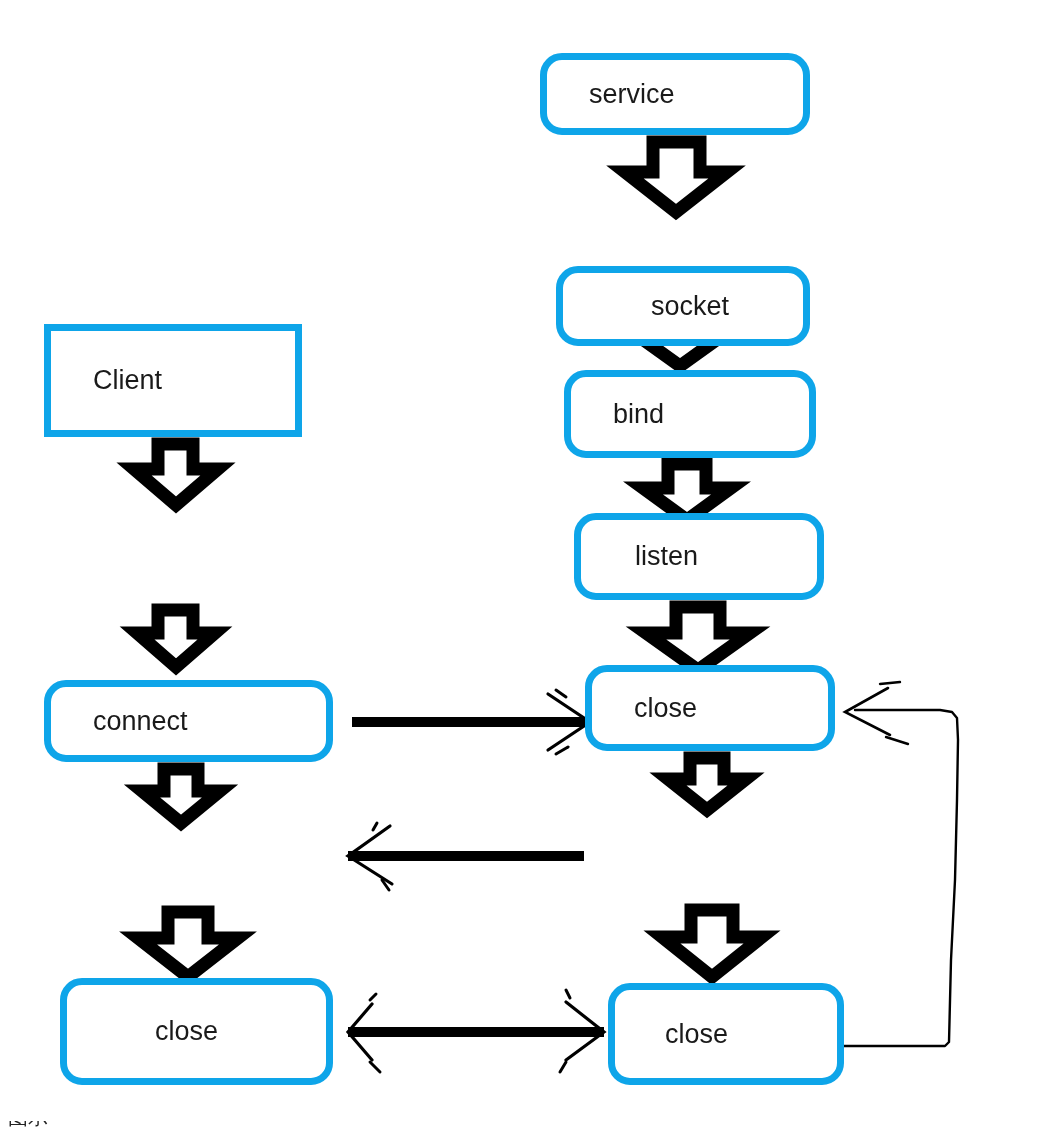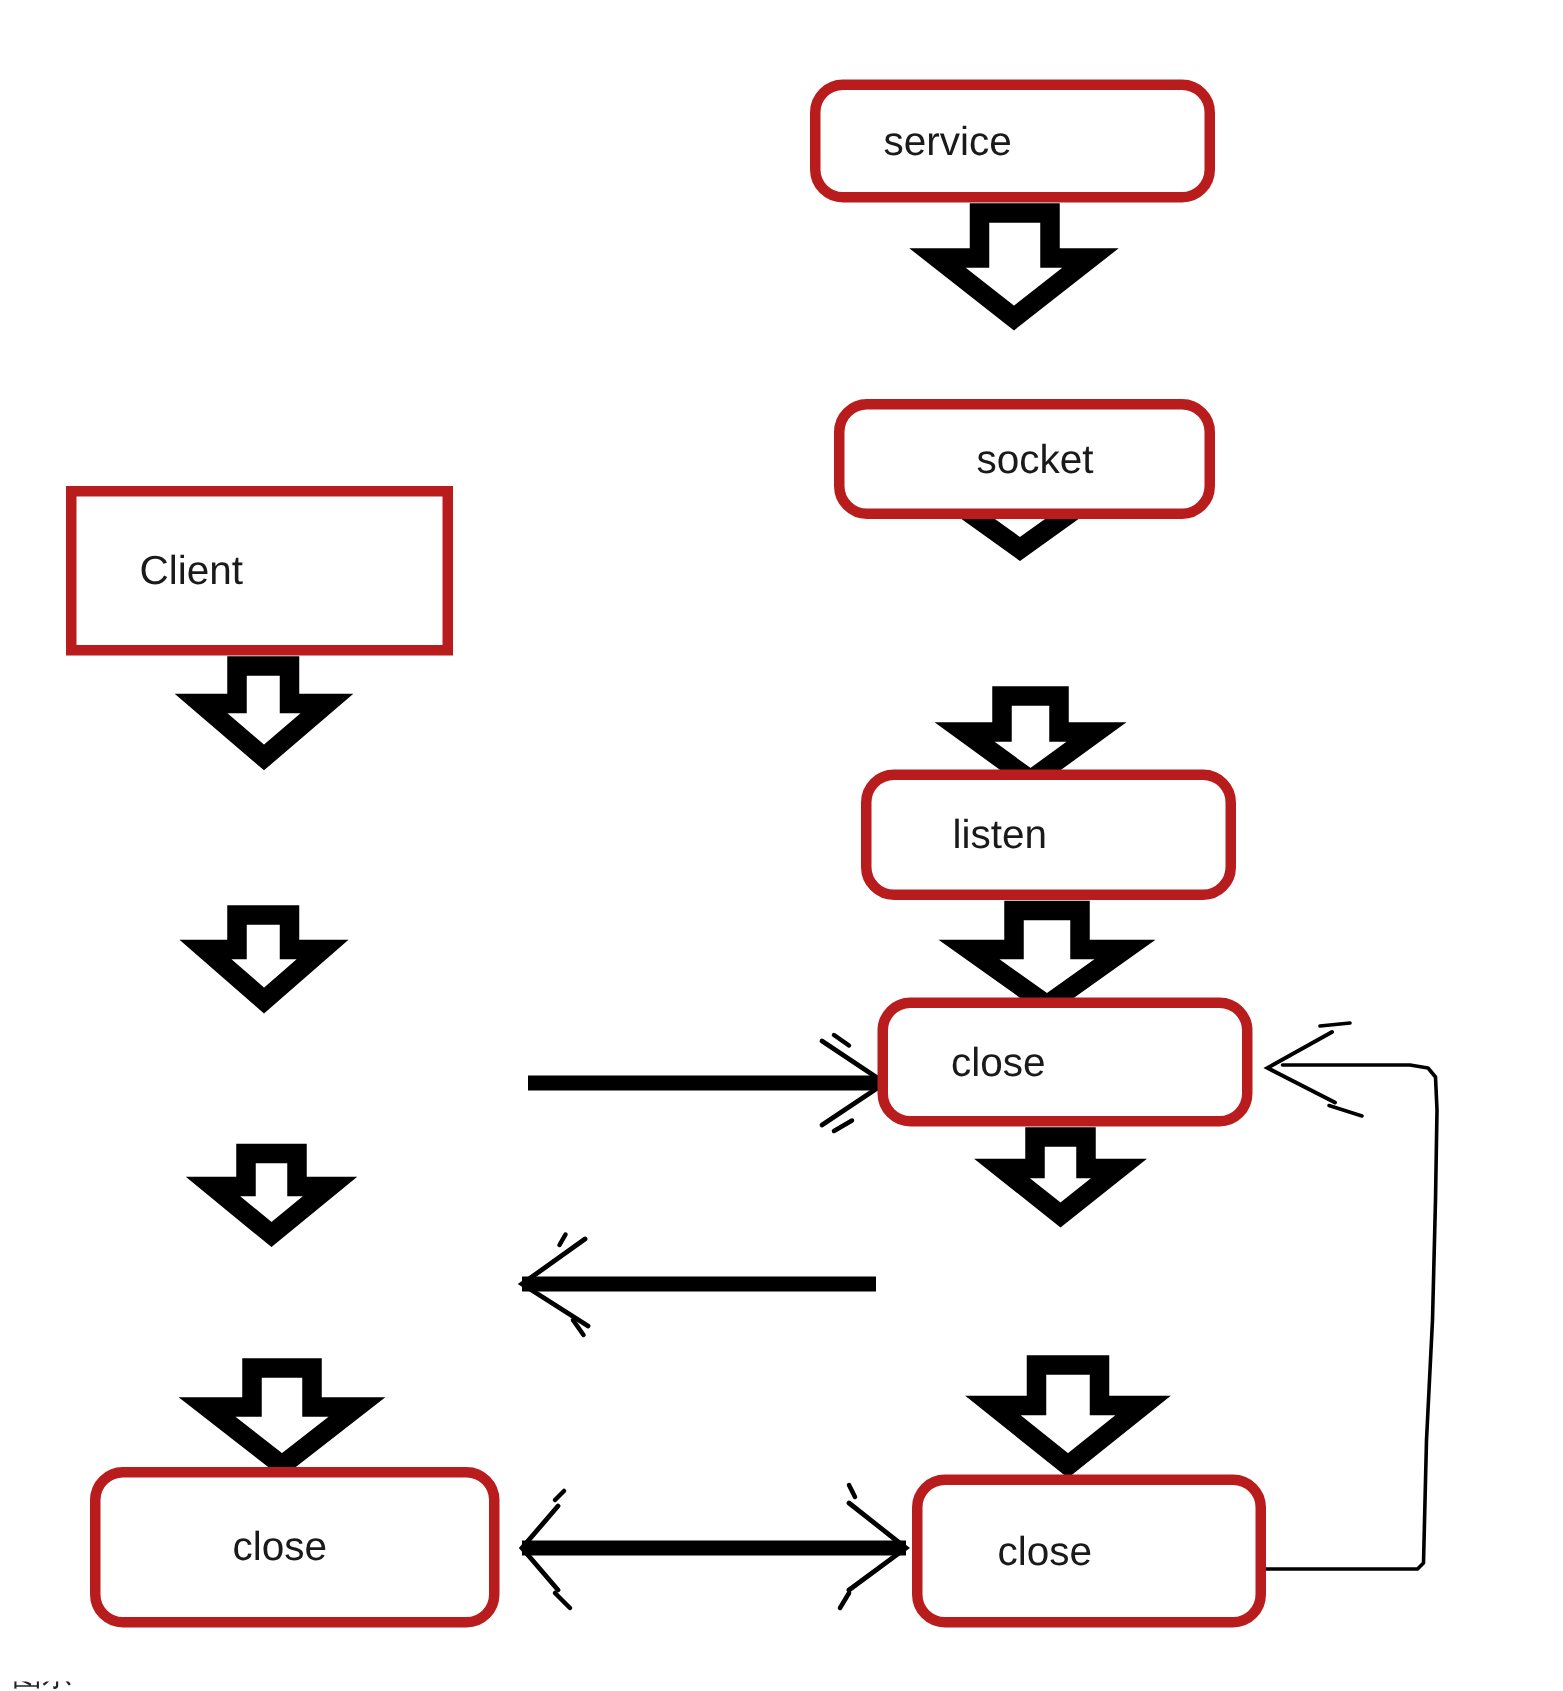--- a/index.html
+++ b/index.html
@@ -13,21 +13,21 @@
   #canvas {
     position: relative;
     width: 1042px;
     height: 1127px;
     background: #ffffff;
     overflow: hidden;
   }
   .node {
     position: absolute;
     box-sizing: border-box;
-    border: 7px solid #b91c1c;
+    border: 7px solid #0ea5e9;
     background: #ffffff;
     display: flex;
     align-items: center;
     z-index: 3;
   }
   .node.rounded { border-radius: 22px; }
   .node.sharp   { border-radius: 0; }
   .node .label {
     font-size: 27px;
     color: #1a1a1a;
@@ -145,39 +145,45 @@
   </svg>
 
   <div class="node rounded align-left" style="left:540px; top:53px; width:270px; height:82px;">
     <span class="label">service</span>
   </div>
 
   <div class="node rounded align-mid" style="left:556px; top:222px; width:254px; height:80px;margin-top:44px;">
     <span class="label">socket</span>
   </div>
 
+  <div class="node rounded align-left" style="left:564px; top:370px; width:252px; height:88px;">
+    <span class="label">bind</span>
+  </div>
 
   <div class="node rounded align-left" style="left:574px; top:513px; width:250px; height:87px;padding-left:12px;">
     <span class="label">listen</span>
   </div>
 
   <div class="node rounded align-left" style="left:585px; top:665px; width:250px; height:86px;">
     <span class="label">close</span>
   </div>
 
 
   <div class="node rounded align-mid2" style="left:608px; top:983px; width:236px; height:102px;">
     <span class="label">close</span>
   </div>
 
   <div class="node sharp align-left" style="left:44px; top:324px; width:258px; height:113px;">
     <span class="label">Client</span>
   </div>
 
 
+  <div class="node rounded align-left" style="left:44px; top:680px; width:289px; height:82px;">
+    <span class="label">connect</span>
+  </div>
 
 
   <div class="node rounded align-mid" style="left:60px; top:978px; width:273px; height:107px;">
     <span class="label">close</span>
   </div>
 
   <div class="bottom-sliver">
     <span>图示</span>
   </div>
 

